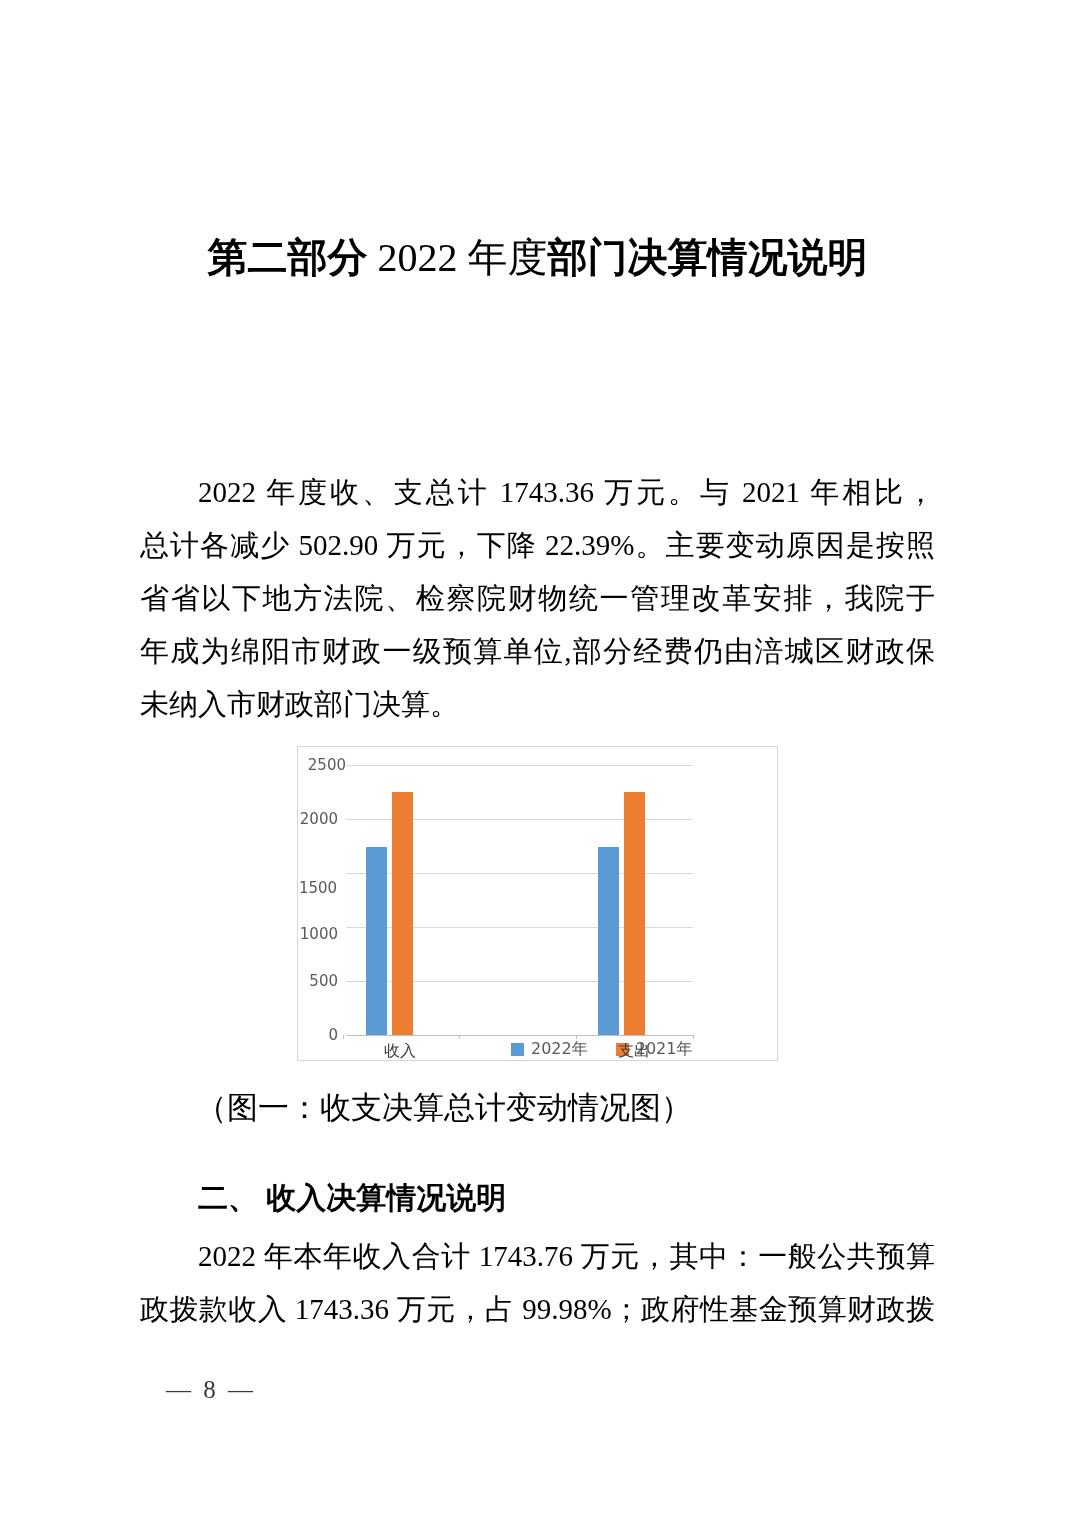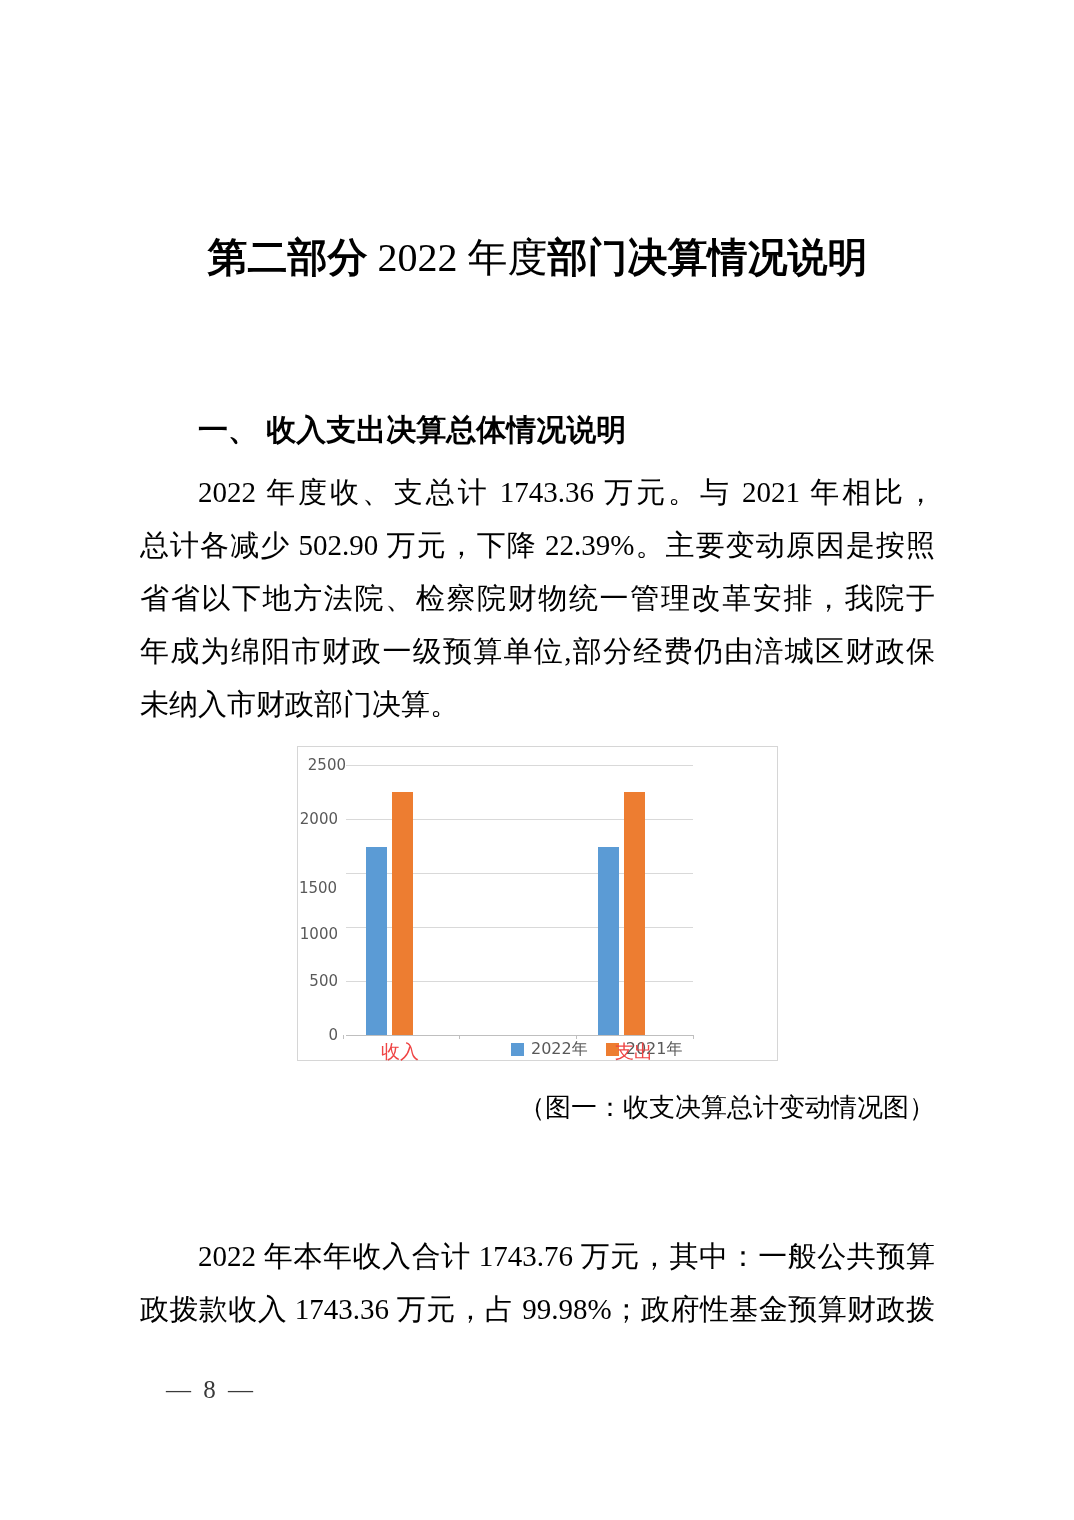--- a/index.html
+++ b/index.html
@@ -40,48 +40,47 @@
   }
   .gridline { position:absolute; height:1px; background:#d9d9d9; }
   .axisline { position:absolute; height:1px; background:#bfbfbf; }
   .axistick { position:absolute; width:1px; height:4px; background:#bfbfbf; }
   .ytick {
     position:absolute; width:40px; text-align:right;
     font-size:15px; color:#595959; line-height:15px;
   }
   .bar { position:absolute; }
   .xcat {
-    position:absolute; font-size:19px; color:#ef4444; line-height:20px;
+    position:absolute; font-size:16px; color:#404040; line-height:20px;
     transform:translateX(-50%); white-space:nowrap;
   }
   .legend {
-    position:absolute; left:165px; top:292px; display:flex; gap:18px;
+    position:absolute; left:165px; top:292px; display:flex; gap:28px;
     align-items:center; font-size:16px; color:#595959;padding-left:48px;
   }
   .legend-item { display:flex; align-items:center; gap:7px; }
   .swatch { width:13px; height:13px; display:inline-block; }
   
   .caption {
     position:absolute; top:1086px; left:140px; width:795px;
-    text-align:right; text-indent:56px; font-size:26px; line-height:36px;
+    text-align:left; text-indent:56px; font-size:31px; line-height:36px;
     white-space:nowrap;
   }
   .pagenum {
     position:absolute; top:1372px; left:166px;
     font-size:25px; color:#3a3a3a; letter-spacing:3px; white-space:nowrap;
   }
 </style>
 </head>
 <body>
 
 <div class="page">
 
   <h1 class="doc-title"><span class="t-hei">第二部分</span><span class="t-song"> 2022 年度</span><span class="t-hei">部门决算情况说明</span></h1>
 
-  <h2 class="heading h1pos">一、 收入支出决算总体情况说明</h2>
 
   <div class="para p1pos">
     <p class="line just indent">2022 年度收、支总计 1743.36 万元。与 2021 年相比，收、支</p>
     <p class="line just">总计各减少 502.90 万元，下降 22.39%。主要变动原因是按照全</p>
     <p class="line just">省省以下地方法院、检察院财物统一管理改革安排，我院于 2022</p>
     <p class="line just">年成为绵阳市财政一级预算单位,部分经费仍由涪城区财政保障，</p>
     <p class="line">未纳入市财政部门决算。</p>
   </div>
 
   <div class="chart" id="chart">
@@ -114,20 +113,21 @@
       <div class="bar" style="left: 68px; top: 99.7171px; width: 21px; height: 188.283px; background: rgb(91, 155, 213);"></div>
       <div class="bar" style="left: 94px; top: 45.4039px; width: 21px; height: 242.596px; background: rgb(237, 125, 49);"></div>
       <div class="bar" style="left: 300px; top: 99.7171px; width: 21px; height: 188.283px; background: rgb(91, 155, 213);"></div>
       <div class="bar" style="left: 326px; top: 45.4039px; width: 21px; height: 242.596px; background: rgb(237, 125, 49);"></div>
       <div class="xcat" style="left: 102px; top: 294px;">收入</div>
       <div class="xcat" style="left: 336px; top: 294px;">支出</div>
     </div>
 
   <div class="caption">（图一：收支决算总计变动情况图）</div>
 
+  <h2 class="heading h2pos">二、 收入决算情况说明</h2>
 
   <div class="para p2pos">
     <p class="line just indent">2022 年本年收入合计 1743.76 万元，其中：一般公共预算财</p>
     <p class="line just">政拨款收入 1743.36 万元，占 99.98%；政府性基金预算财政拨款</p>
   </div>
 
   <div class="pagenum">— 8 —</div>
 
 </div>
 

